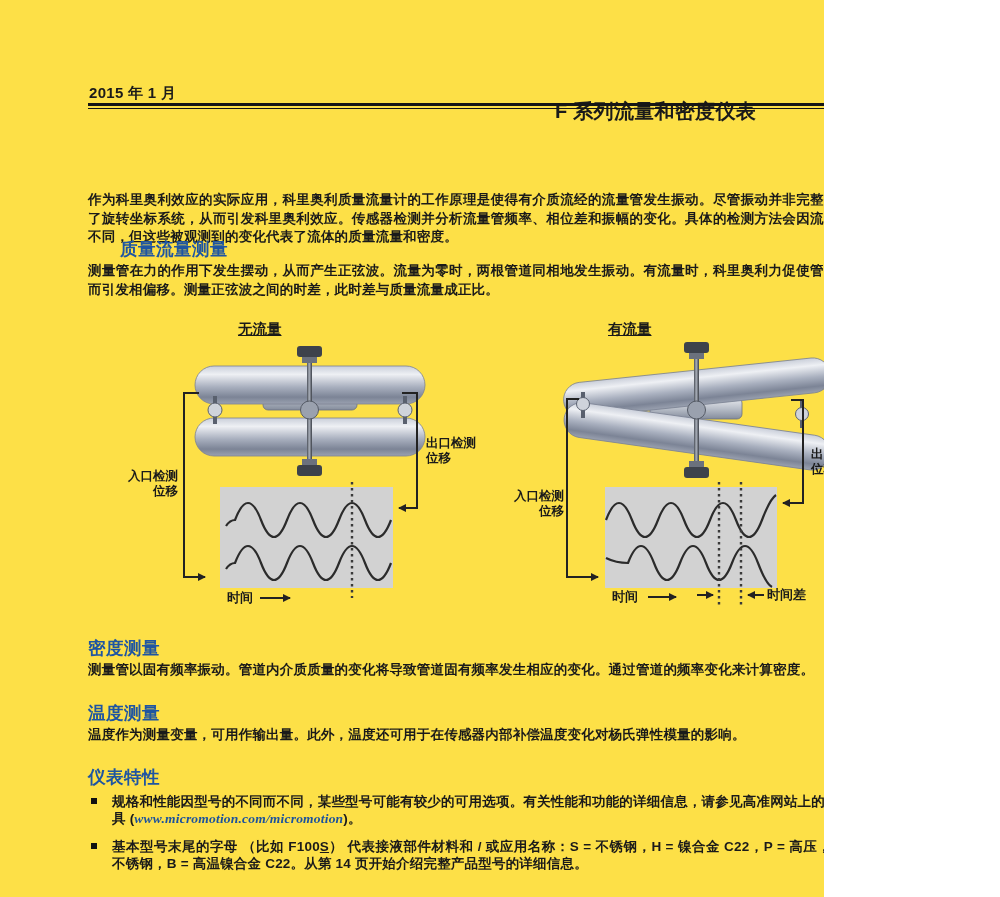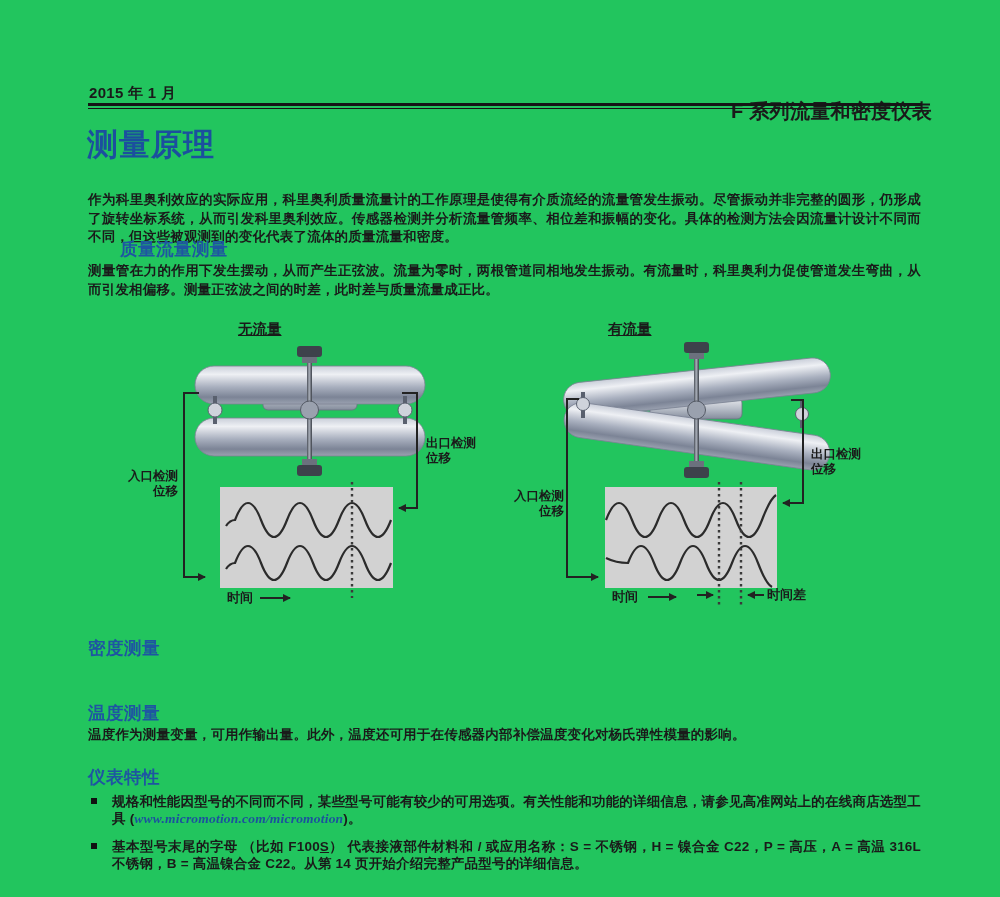--- a/index.html
+++ b/index.html
@@ -1,18 +1,18 @@
 <!DOCTYPE html>
 <html><head>
 <meta charset="utf-8">
 <style>
   * { margin:0; padding:0; box-sizing:border-box; }
   html,body { background:#ffffff; }
   body { font-family:"Liberation Sans", sans-serif; color:#1a1a1a; }
-  .page { position:relative; width:1000px; height:897px; background:#22c55e; overflow:hidden; }
+  .page { position:relative; width:824px; height:897px; background:#fde047; overflow:hidden; }
 
   
   .hdr-date { position:absolute; left:89px; top:84px; font-size:15px; font-weight:600; letter-spacing:.3px; }
   .hdr-product { position:absolute; right:68px; top:84px; font-size:20px; font-weight:600; letter-spacing:.3px;margin-top:14px; }
   .hdr-rule { position:absolute; left:88px; top:103px; width:834px; height:6px;
               border-top:3px solid #161616; border-bottom:1px solid #161616; }
 
   
   .doc-title { position:absolute; left:87px; top:124px; font-size:31px; font-weight:bold; color:#1b4f9e; letter-spacing:1px; }
   .h2 { position:absolute; font-size:17.5px; font-weight:bold; color:#1e55a2; letter-spacing:.5px; }
@@ -53,21 +53,20 @@
 </style>
 </head>
 <body>
 
 <div class="page">
 
   <div class="hdr-date">2015 年 1 月</div>
   <div class="hdr-product">F 系列流量和密度仪表</div>
   <div class="hdr-rule"></div>
 
-  <div class="doc-title">测量原理</div>
   <div class="body-text p-intro">作为科里奥利效应的实际应用，科里奥利质量流量计的工作原理是使得有介质流经的流量管发生振动。尽管振动并非完整的圆形，仍形成了旋转坐标系统，从而引发科里奥利效应。传感器检测并分析流量管频率、相位差和振幅的变化。具体的检测方法会因流量计设计不同而不同，但这些被观测到的变化代表了流体的质量流量和密度。</div>
 
   <div class="h2 h2-mass">质量流量测量</div>
   <div class="body-text p-mass">测量管在力的作用下发生摆动，从而产生正弦波。流量为零时，两根管道同相地发生振动。有流量时，科里奥利力促使管道发生弯曲，从而引发相偏移。测量正弦波之间的时差，此时差与质量流量成正比。</div>
 
   <div class="figure">
     <svg class="fig-svg" width="1000" height="300" viewBox="0 0 1000 300">
       <defs>
         <marker id="ah" markerWidth="9" markerHeight="8" refX="7" refY="4" orient="auto" markerUnits="userSpaceOnUse">
           <path d="M0,0 L8,4 L0,8 Z" fill="#222"></path>
@@ -169,20 +168,21 @@
 位移</div>
     <div class="fig-label lab-r-outlet">出口检测
 位移</div>
 
     <div class="lab-time lab-l-time">时间</div>
     <div class="lab-time lab-r-time">时间</div>
     <div class="lab-time lab-r-timediff">时间差</div>
   </div>
 
   <div class="h2 h2-density">密度测量</div>
+  <div class="body-text p-density">测量管以固有频率振动。管道内介质质量的变化将导致管道固有频率发生相应的变化。通过管道的频率变化来计算密度。</div>
 
   <div class="h2 h2-temp">温度测量</div>
   <div class="body-text p-temp">温度作为测量变量，可用作输出量。此外，温度还可用于在传感器内部补偿温度变化对杨氏弹性模量的影响。</div>
 
   <div class="h2 h2-features">仪表特性</div>
   <div class="bullets">
     <div class="bullet">
       <span class="bullet-marker"></span><span>规格和性能因型号的不同而不同，某些型号可能有较少的可用选项。有关性能和功能的详细信息，请参见高准网站上的在线商店选型工具 (</span><span class="url-link">www.micromotion.com/micromotion</span><span>)。</span>
     </div>
     <div class="bullet">

